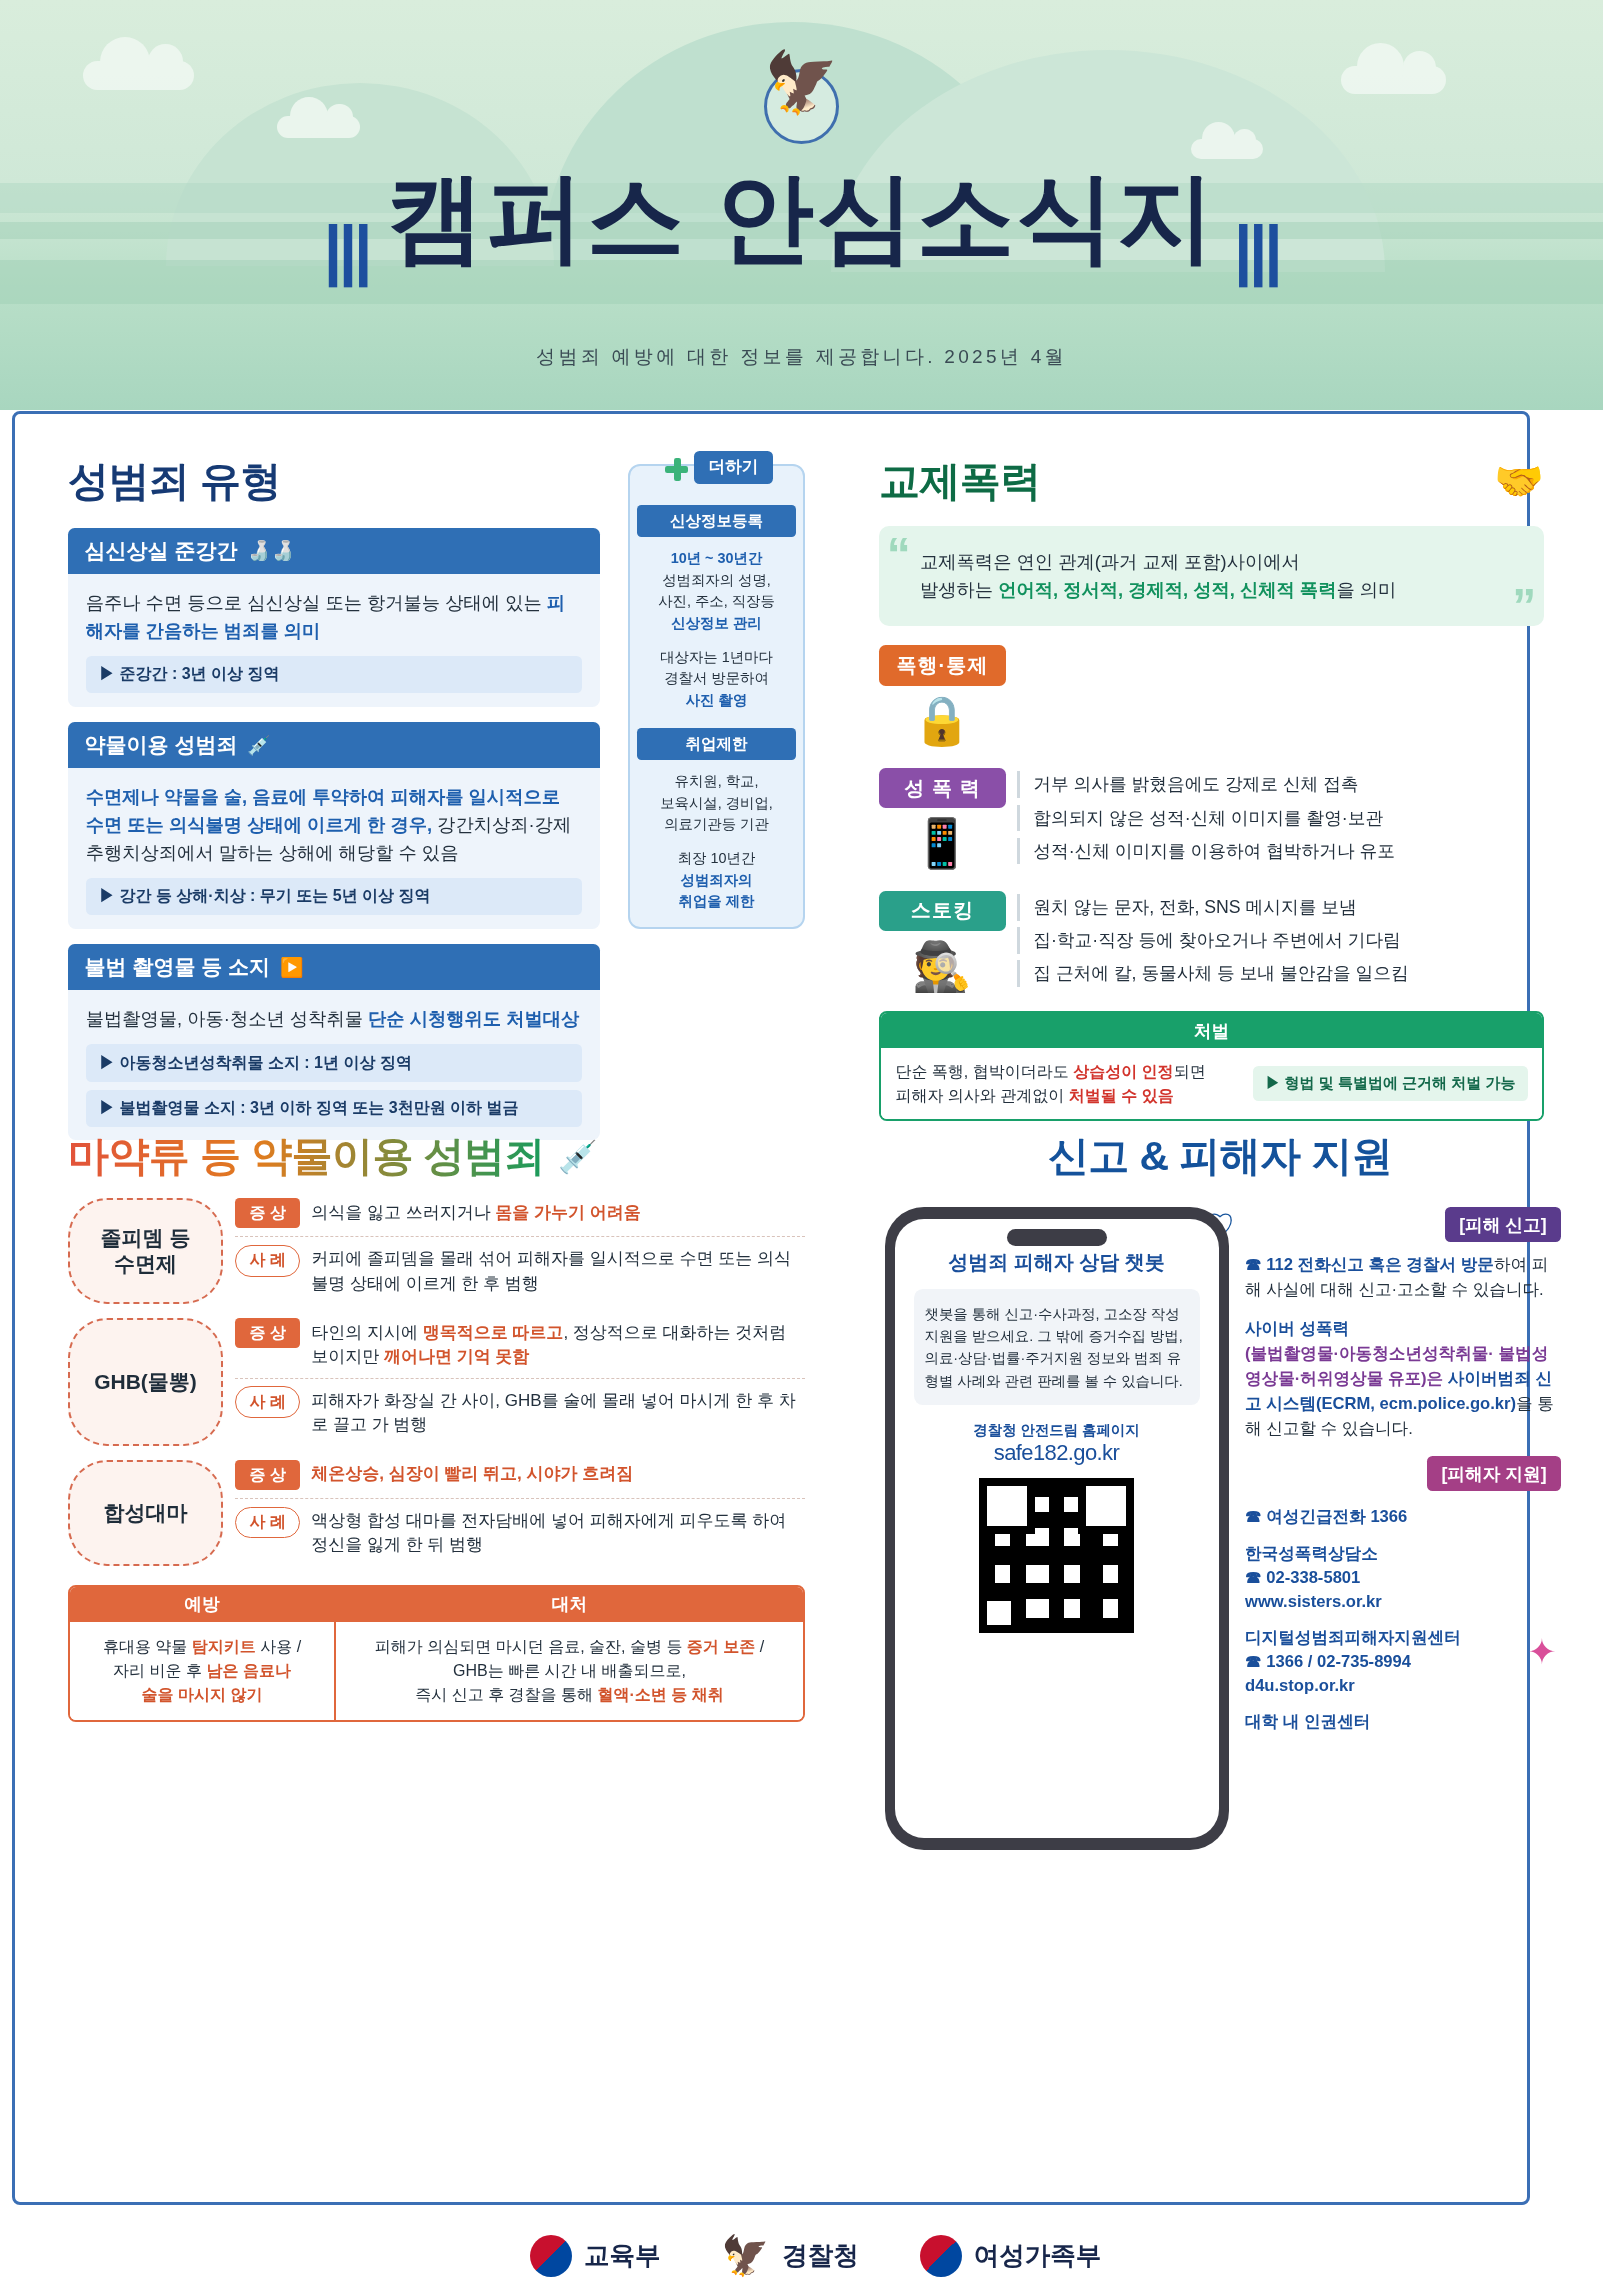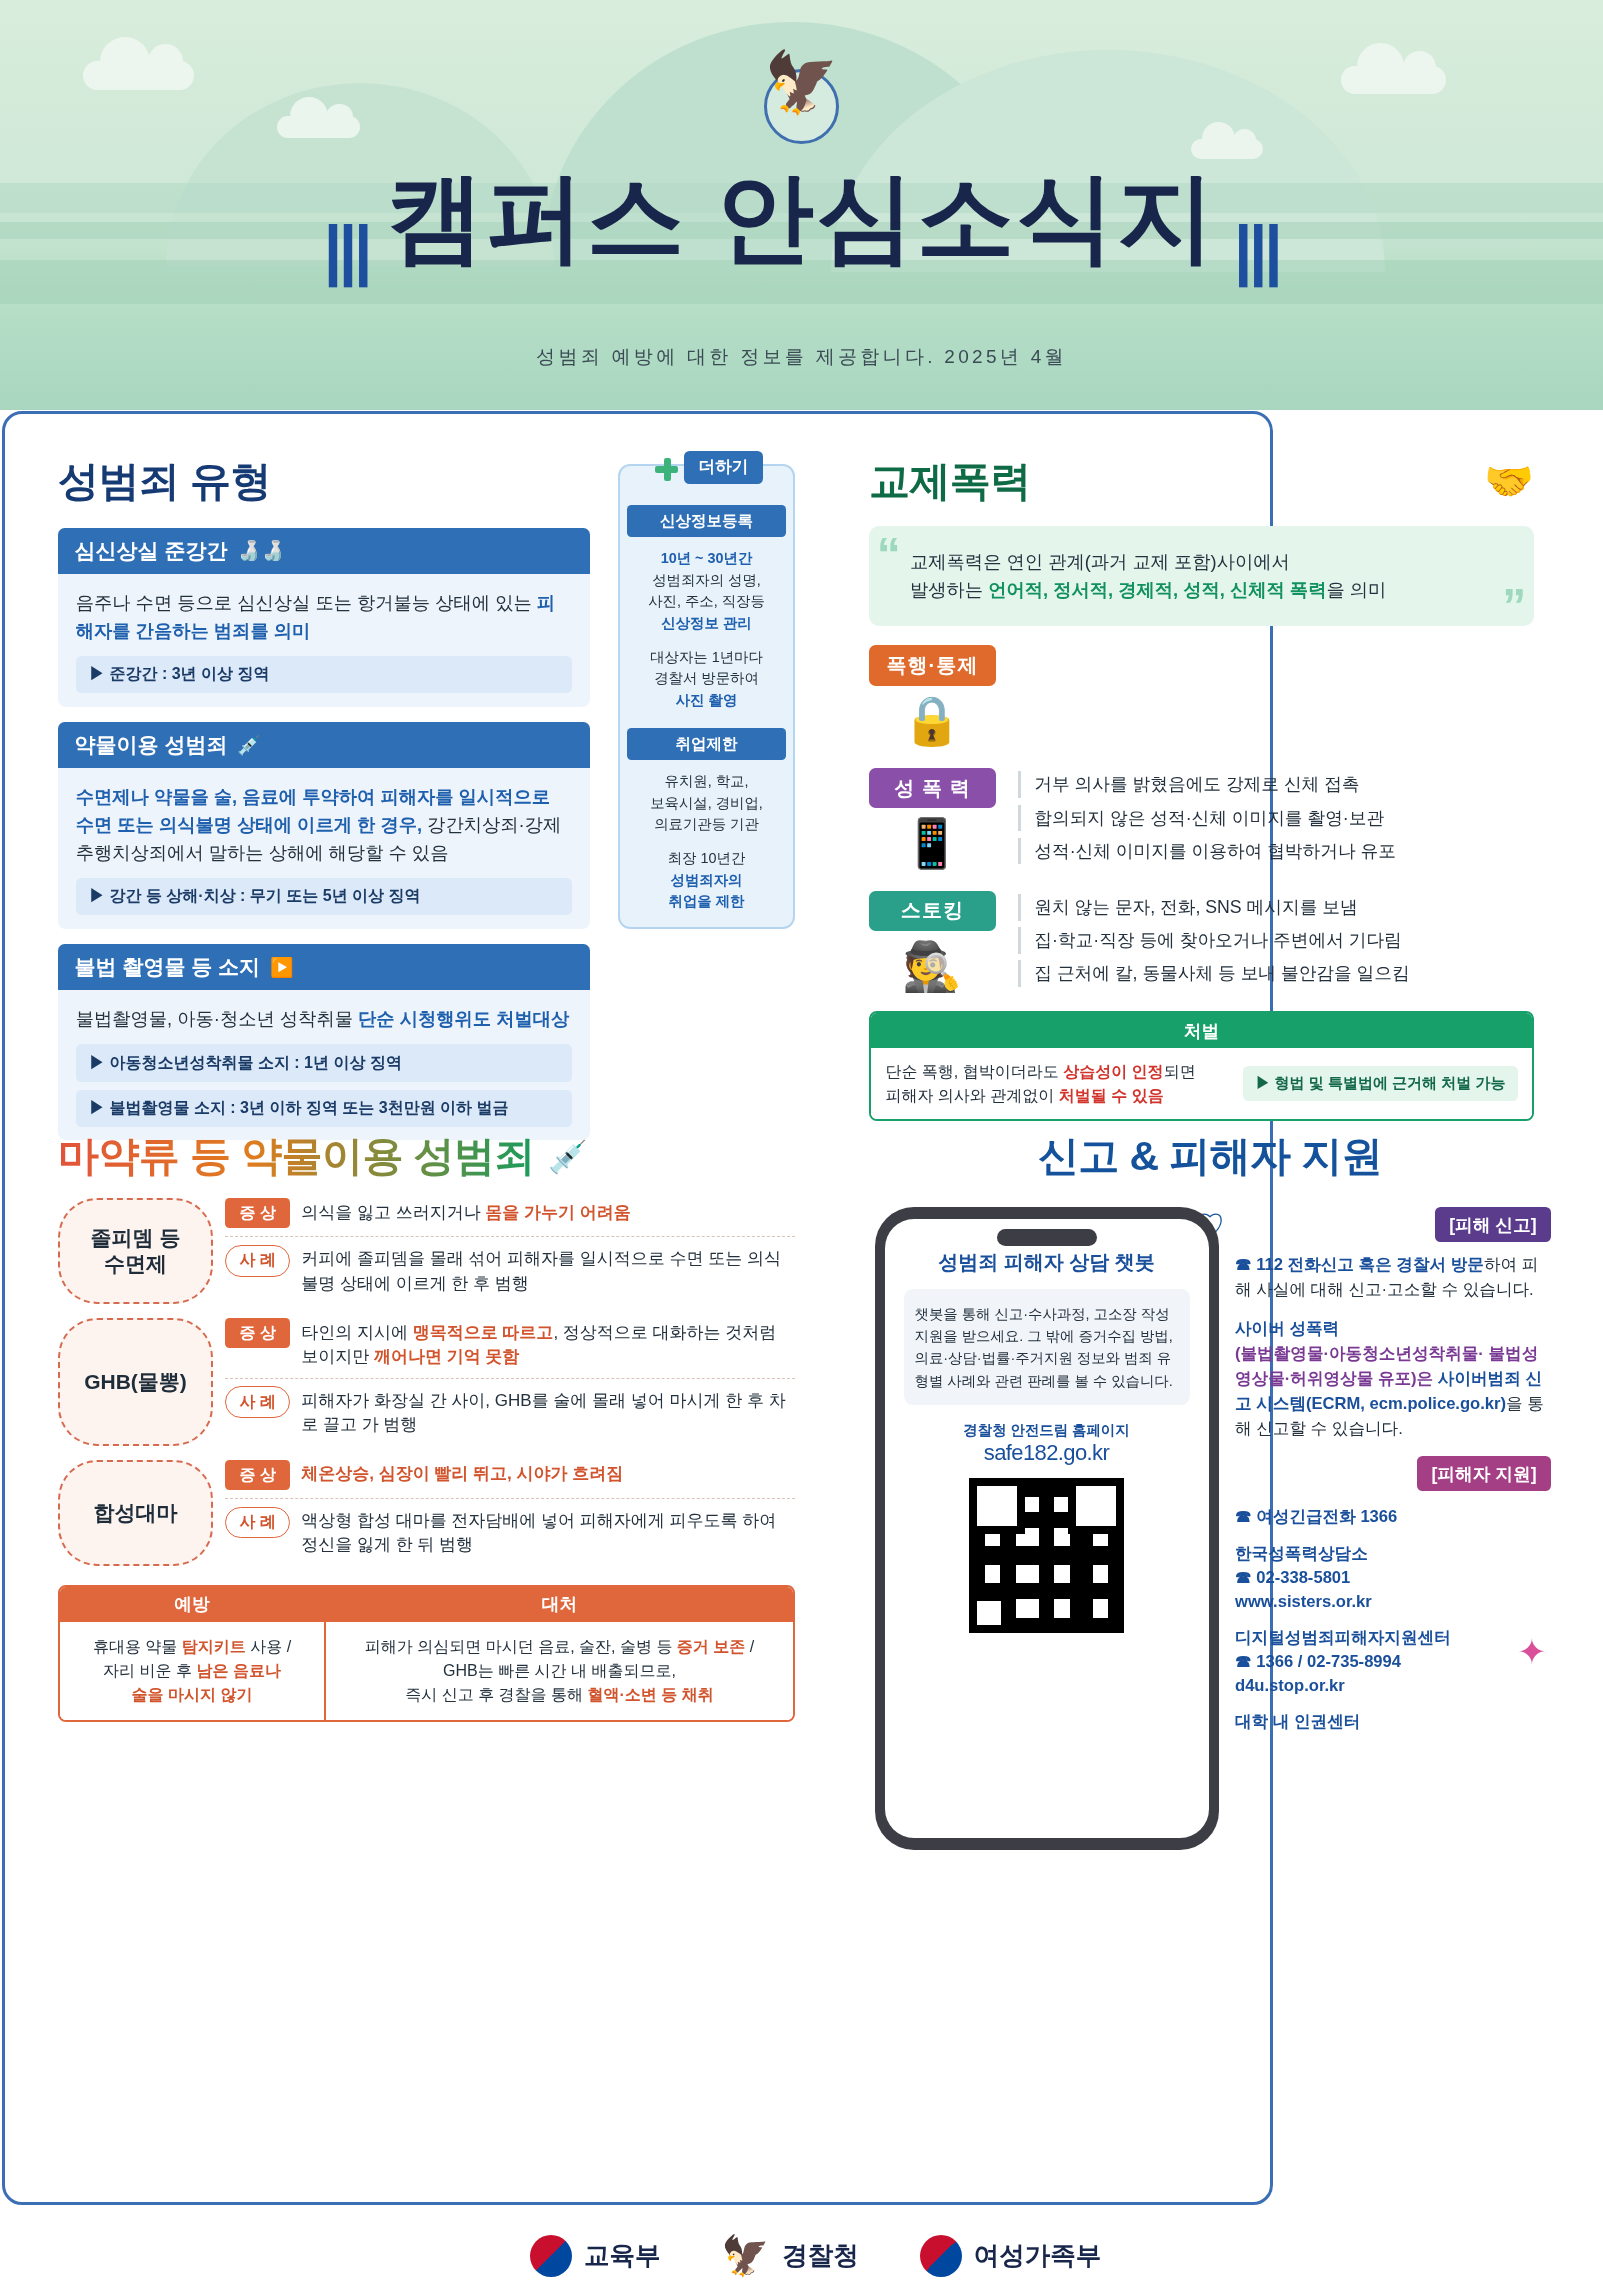--- a/index.html
+++ b/index.html
@@ -78,22 +78,22 @@
     display: inline-block; vertical-align: middle; margin: 0 14.4px;
     font-size: 66px; font-weight: bold; color: #1d4f9e; letter-spacing: -3.3px;
   }
   .subtitle {
     position: absolute; left: 0; top: 344px; width: 1603px; text-align: center;
     font-size: 19px; color: #3a4b54; letter-spacing: 3.3px;
   }
 
   
   .frame {
-    position: absolute; left: 2px; top: 411px; width: 1271px; height: 1794px;
-    border: 3.9px solid #3b6fb5; border-radius: 20px; background: #ffffff;
+    position: absolute; left: 12px; top: 411px; width: 1518px; height: 1794px;
+    border: 3.9px solid #3b6fb5; border-radius: 8px; background: #ffffff;
   }
   .frame-inner { position: relative; width: 100%; height: 100%; }
 
   
   .sec-title {
     font-size: 41px; font-weight: bold; color: #163a74; letter-spacing: -0.6px;
   }
   .sec-title.green { color: #0e6b45; }
   .sec-title.grad {
     background: linear-gradient(90deg,#e2533a 0%, #e07c1f 40%, #1a9b5c 100%);
@@ -159,21 +159,21 @@
     background: #e4f5ec; border-radius: 10px; padding: 22px 31px 22px 41px;
     position: relative; font-size: 18.3px; line-height: 1.55; color: #23303d;
   }
   .qmark {
     position: absolute; font-size: 48px; color: #9fd9bd; font-weight: bold;
     line-height: 1;
   }
   .qm1 { left: 7.8px; top: 5.5px; }
   .qm2 { right: 7.8px; bottom: -3.3px; }
   .hl-green { color: #11915d; font-weight: bold; }
-  .dv-row { display: flex; gap: 22px; margin-top: 19px; }
+  .dv-row { display: flex; gap: 11px; margin-top: 19px; }
   .dv-left { width: 127px; text-align: center; }
   .dv-chip {
     background: #e06a2b; color: #fff; font-size: 20px; font-weight: bold;
     padding: 6.6px 0; border-radius: 6.6px; letter-spacing: 1.1px;
   }
   .dv-chip.purple { background: #8a4fa8; }
   .dv-chip.teal { background: #2aa08a; }
   .dv-ico { font-size: 48px; margin-top: 6.6px; }
   .dv-list {
     flex: 1; border-left: 0; padding-top: 3.3px;

